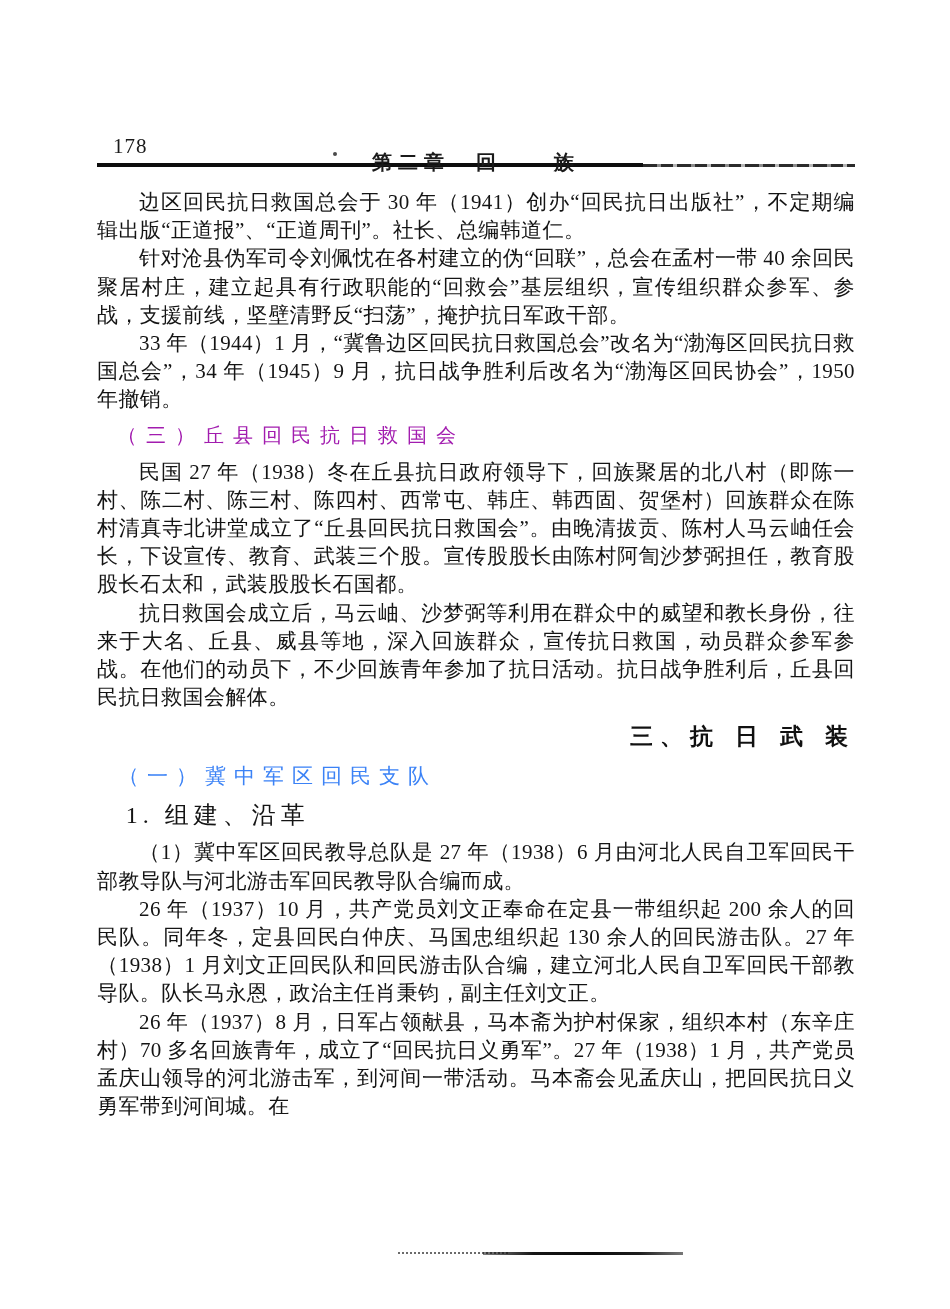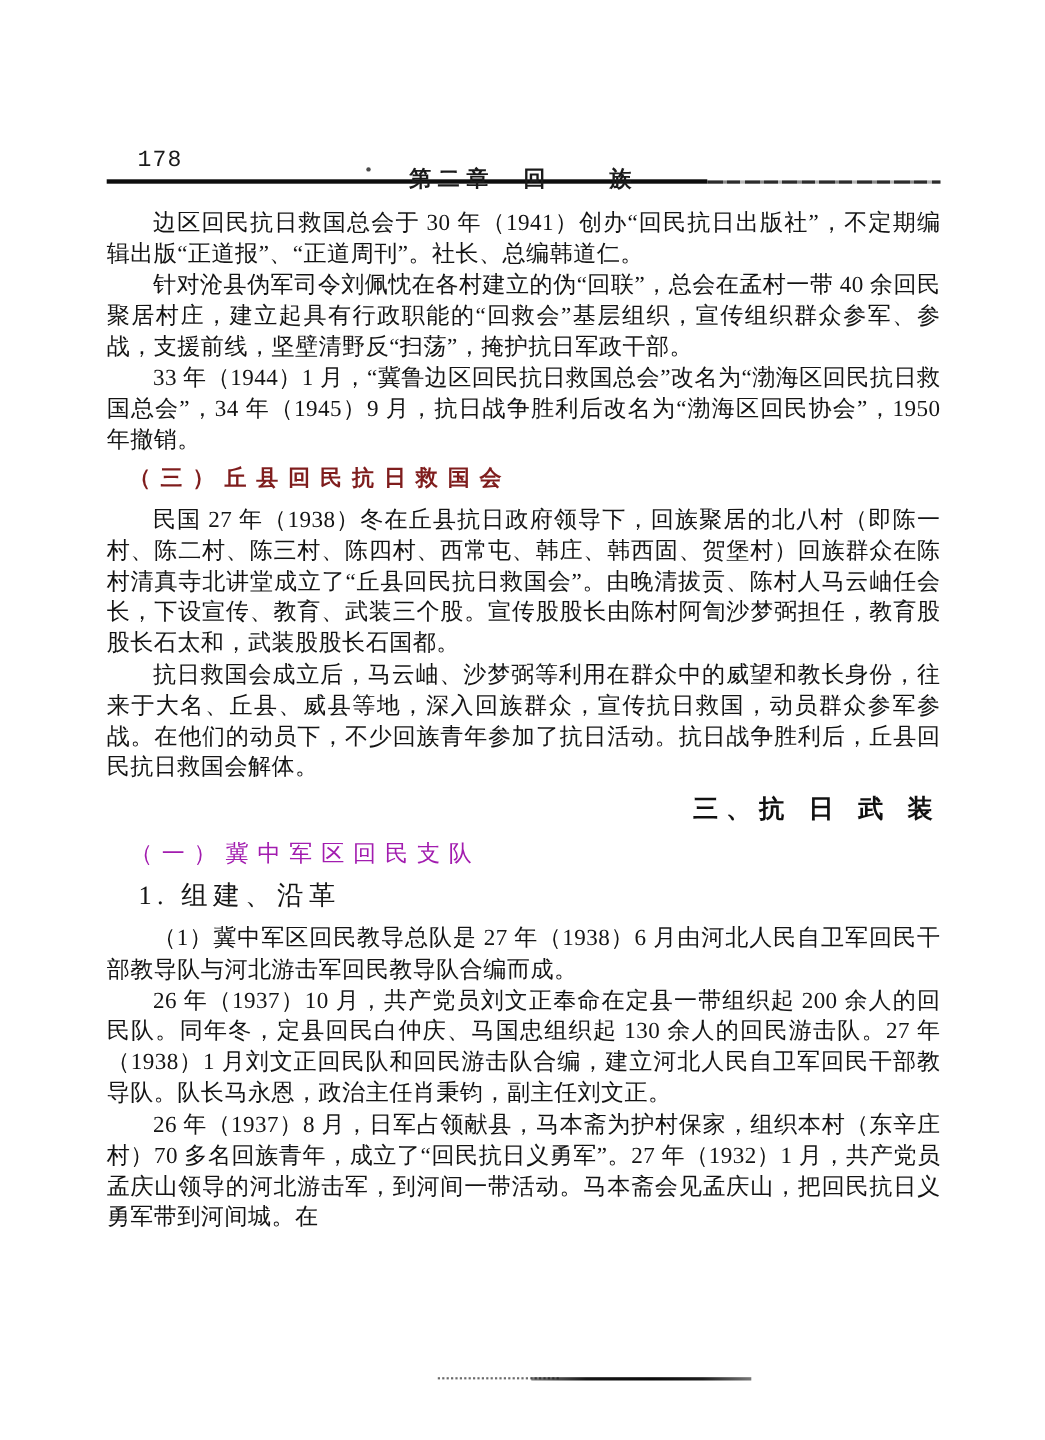--- a/index.html
+++ b/index.html
@@ -17,24 +17,24 @@
   
   .header {
     position: relative;
     margin-top: 133px;
     height: 27px;
     font-size: 21px;
     line-height: 27px;
   }
   .page-number {
     position: absolute;
-    left: 28px;
+    left: 16px;
     top: 0;
     letter-spacing: 1px;
-    font-family: Liberation Mono, monospace;
+    font-family: Liberation Serif, serif;
   }
   .chapter-title {
     position: absolute;
     left: 50%;
     transform: translateX(-50%);
     top: 16px;
     font-weight: bold;
     letter-spacing: 6px;
     white-space: nowrap;
     font-family: "DejaVu Sans", "Liberation Sans", sans-serif;
@@ -72,42 +72,42 @@
     letter-spacing: 0.4px;
     color: #141414;
   }
   p.body.indent { text-indent: 2em; }
   .h-section {        
     margin: 7px 0 9px 0;
     font-size: 20px;
     line-height: 28px;
     letter-spacing: 9px;
     text-indent: 1em;
-    font-weight: 700;
-    color: #7f1d1d;
+    font-weight: 400;
+    color: #a21caf;
   }
   .h-main {           
     margin: 10px 0 10px 0;
     font-size: 23px;
     line-height: 30px;
     font-weight: bold;
     letter-spacing: 7px;
     text-indent: 1em;
     font-family: "DejaVu Sans", "Liberation Sans", sans-serif;
     color: #111;
     text-align: right;
   }
   .h-sub {            
     margin: 11px 0 11px 0;
     font-size: 21px;
     line-height: 28px;
     letter-spacing: 8px;
     text-indent: 1em;
     font-weight: 500;
-    color: #a21caf;
+    color: #3b82f6;
   }
   .h-num {            
     margin: 12px 0 10px 0;
     font-size: 24px;
     line-height: 26px;
     letter-spacing: 5px;
     text-indent: 1.2em;
     font-weight: 500;
     color: #141414;
   }
@@ -154,21 +154,21 @@
 
     <p class="body indent">民国 27 年（1938）冬在丘县抗日政府领导下，回族聚居的北八村（即陈一村、陈二村、陈三村、陈四村、西常屯、韩庄、韩西固、贺堡村）回族群众在陈村清真寺北讲堂成立了“丘县回民抗日救国会”。由晚清拔贡、陈村人马云岫任会长，下设宣传、教育、武装三个股。宣传股股长由陈村阿訇沙梦弼担任，教育股股长石太和，武装股股长石国都。</p>
     <p class="body indent">抗日救国会成立后，马云岫、沙梦弼等利用在群众中的威望和教长身份，往来于大名、丘县、威县等地，深入回族群众，宣传抗日救国，动员群众参军参战。在他们的动员下，不少回族青年参加了抗日活动。抗日战争胜利后，丘县回民抗日救国会解体。</p>
 
     <p class="h-main">三、抗 日 武 装</p>
     <p class="h-sub">（一）冀中军区回民支队</p>
     <p class="h-num">1. 组建、沿革</p>
 
     <p class="body indent">（1）冀中军区回民教导总队是 27 年（1938）6 月由河北人民自卫军回民干部教导队与河北游击军回民教导队合编而成。</p>
     <p class="body indent">26 年（1937）10 月，共产党员刘文正奉命在定县一带组织起 200 余人的回民队。同年冬，定县回民白仲庆、马国忠组织起 130 余人的回民游击队。27 年（1938）1 月刘文正回民队和回民游击队合编，建立河北人民自卫军回民干部教导队。队长马永恩，政治主任肖秉钧，副主任刘文正。</p>
-    <p class="body indent">26 年（1937）8 月，日军占领献县，马本斋为护村保家，组织本村（东辛庄村）70 多名回族青年，成立了“回民抗日义勇军”。27 年（1932）1 月，共产党员孟庆山领导的河北游击军，到河间一带活动。马本斋会见孟庆山，把回民抗日义勇军带到河间城。在</p>
+    <p class="body indent">26 年（1937）8 月，日军占领献县，马本斋为护村保家，组织本村（东辛庄村）70 多名回族青年，成立了“回民抗日义勇军”。27 年（1938）1 月，共产党员孟庆山领导的河北游击军，到河间一带活动。马本斋会见孟庆山，把回民抗日义勇军带到河间城。在</p>
   </div>
 
   <div class="artifact-line">
     <div class="lead"></div>
     <div class="main"></div>
   </div>
 
 </div>
 
 </body></html>

